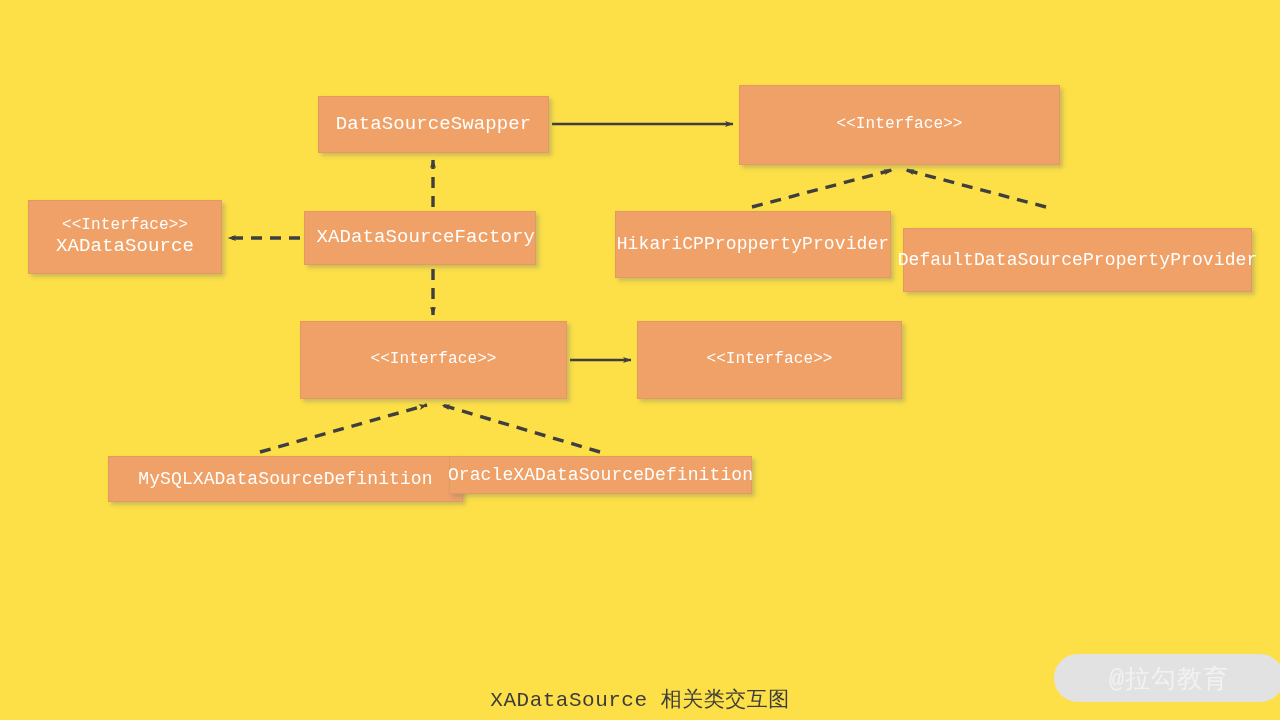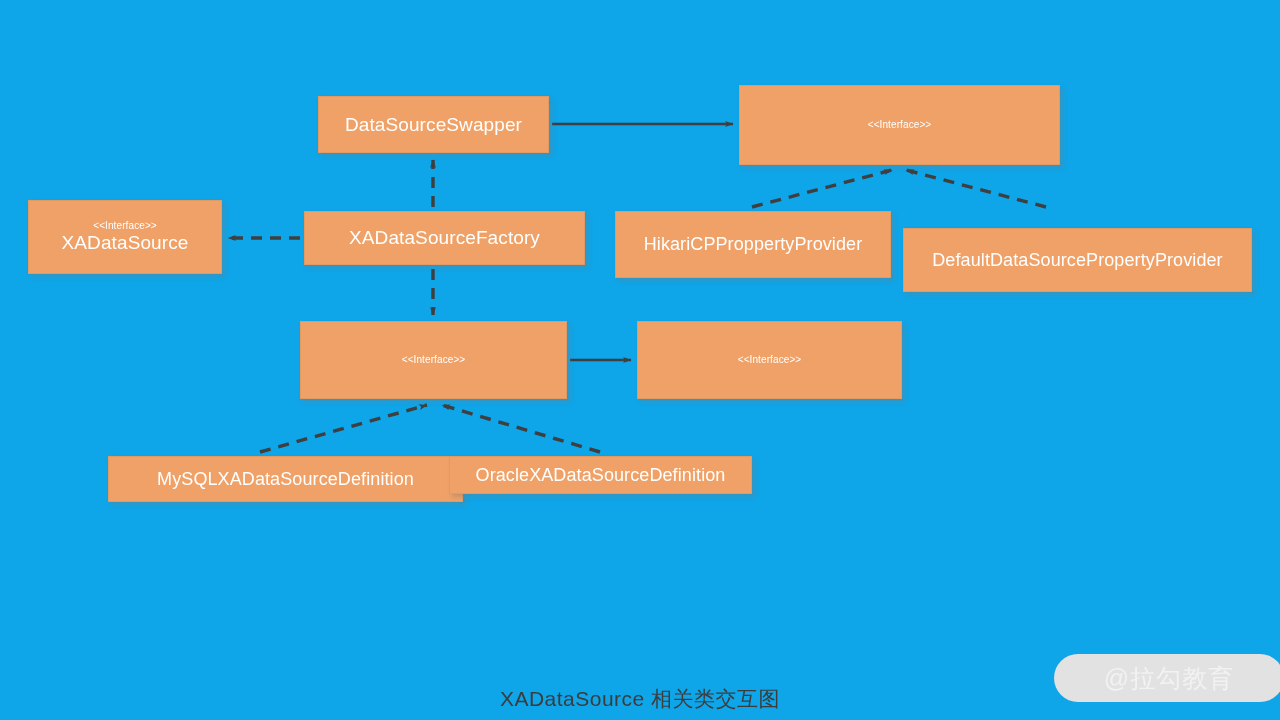--- a/index.html
+++ b/index.html
@@ -7,22 +7,23 @@
     padding: 0;
     background: #ffffff;
   }
   body {
     font-family: "Liberation Sans", "DejaVu Sans", sans-serif;
   }
   #canvas {
     position: relative;
     width: 1280px;
     height: 720px;
-    background: #0ea5e9;
+    background: #fde047;
     overflow: hidden;
+    font-family: Liberation Mono, monospace;
   }
   svg.edges {
     position: absolute;
     left: 0;
     top: 0;
     width: 1280px;
     height: 720px;
     pointer-events: none;
   }
   .node {
@@ -34,21 +35,21 @@
     color: #ffffff;
     display: flex;
     flex-direction: column;
     align-items: center;
     justify-content: center;
     text-align: center;
     line-height: 1.15;
     z-index: 2;
   }
   .node .stereotype {
-    font-size: 10px;
+    font-size: 16px;
     font-weight: normal;
     letter-spacing: 0.1px;
     margin-bottom: 1px;
   }
   .node .cname {
     font-size: 19px;
     font-weight: normal;
     letter-spacing: 0.1px;
   }
   .node.simple .cname {
@@ -115,21 +116,21 @@
 
   <div class="node" style="left:739px; top:85px; width:321px; height:80px;">
     <div class="stereotype">&lt;&lt;Interface&gt;&gt;</div>
   </div>
 
   <div class="node" style="left:28px; top:200px; width:194px; height:74px;">
     <div class="stereotype">&lt;&lt;Interface&gt;&gt;</div>
     <div class="cname">XADataSource</div>
   </div>
 
-  <div class="node simple" style="left:304px; top:211px; width:281px; height:54px;">
+  <div class="node simple" style="left:304px; top:211px; width:232px; height:54px;align-items:flex-end;">
     <div class="cname">XADataSourceFactory</div>
   </div>
 
   <div class="node small" style="left:615px; top:211px; width:276px; height:67px;">
     <div class="cname">HikariCPProppertyProvider</div>
   </div>
 
   <div class="node small" style="left:903px; top:228px; width:349px; height:64px;">
     <div class="cname">DefaultDataSourcePropertyProvider</div>
   </div>

